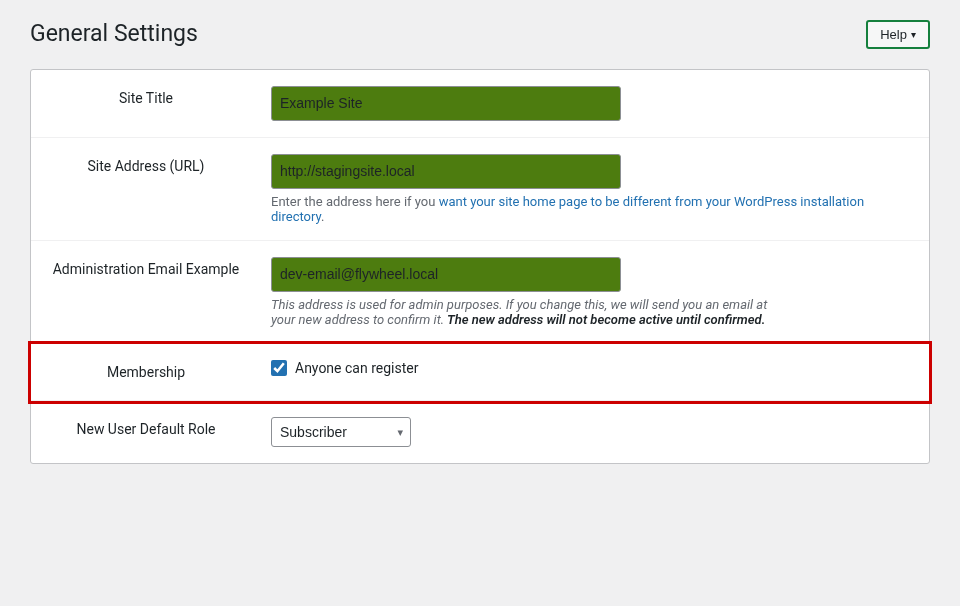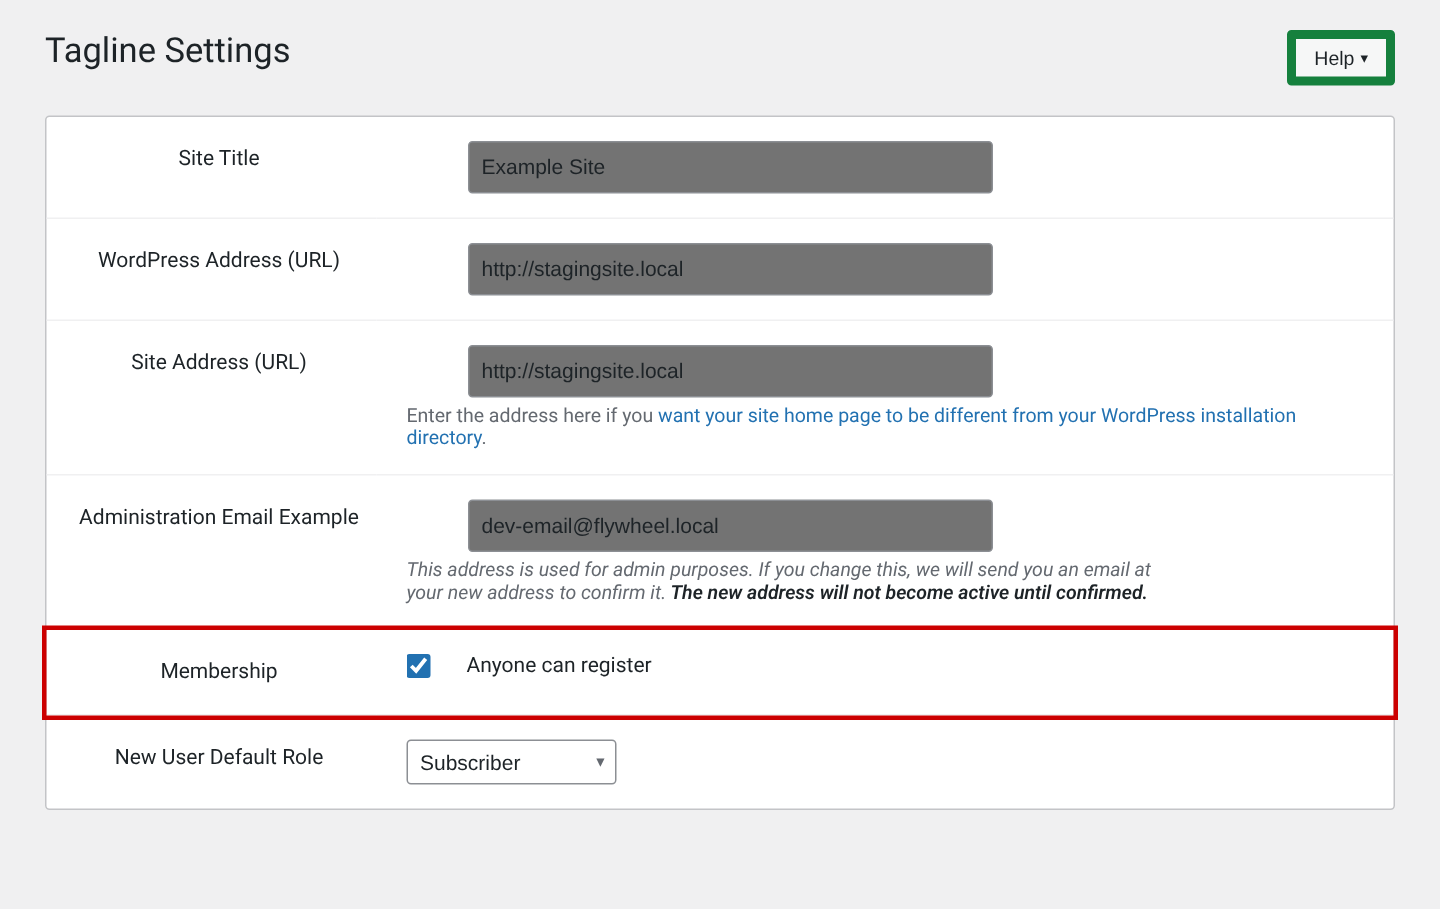--- a/index.html
+++ b/index.html
@@ -17,21 +17,21 @@
       align-items: flex-start;
       margin-bottom: 20px;
     }
     .page-title {
       font-size: 23px;
       font-weight: 400;
       color: #1d2327;
     }
     .help-button {
       background: #f6f7f7;
-      border: 6px solid #15803d;
+      border: 2px solid #15803d;
       border-radius: 3px;
       padding: 5px 12px;
       font-size: 13px;
       cursor: pointer;
       display: flex;
       align-items: center;
       gap: 4px;
       color: #1d2327;
     }
     .help-button .chevron {
@@ -66,23 +66,22 @@
       vertical-align: top;
     }
     .form-input {
       width: 350px;
       max-width: 100%;
       padding: 6px 8px;
       border: 1px solid #8c8f94;
       border-radius: 3px;
       font-size: 14px;
       color: #1d2327;
-      background: #737373;
+      background: #4d7c0f;
       line-height: 1.5;
-      margin-left: 41px;
     }
     .field-description {
       margin-top: 5px;
       color: #646970;
       font-size: 13px;
     }
     .field-description a {
       color: #2271b1;
       text-decoration: none;
     }
@@ -96,21 +95,21 @@
     .email-description strong {
       color: #1d2327;
       font-weight: 600;
     }
     .membership-row {
       outline: 3px solid #cc0000;
     }
     .checkbox-label {
       display: flex;
       align-items: center;
-      gap: 24px;
+      gap: 8px;
       font-size: 14px;
     }
     .checkbox-input {
       width: 16px;
       height: 16px;
       accent-color: #2271b1;
       cursor: pointer;
     }
     .select-wrapper {
       position: relative;
@@ -135,45 +134,39 @@
       transform: translateY(-50%);
       pointer-events: none;
       font-size: 11px;
       color: #646970;
     }
   </style>
 </head>
 <body>
 
 <div class="page-header">
-  <h1 class="page-title">Tagline Settings</h1>
+  <h1 class="page-title">General Settings</h1>
   <button class="help-button">
     <span>Help</span>
     <span class="chevron">▾</span>
   </button>
 </div>
 
 <div class="settings-form">
   <table class="form-table">
     <tbody>
 
       <tr>
         <th>Site Title</th>
         <td>
           <input type="text" class="form-input" value="Example Site" style="">
         </td>
       </tr>
 
 
-      <tr>
-        <th>WordPress Address (URL)</th>
-        <td>
-          <input type="text" class="form-input" value="http://stagingsite.local" style="">
-        </td>
-      </tr>
 
       <tr>
         <th>Site Address (URL)</th>
         <td>
           <input type="text" class="form-input" value="http://stagingsite.local" style="">
           <p class="field-description">
             <span>Enter the address here if you </span><a href="#">want your site home page to be different from your WordPress installation directory</a><span>.</span>
           </p>
         </td>
       </tr>

